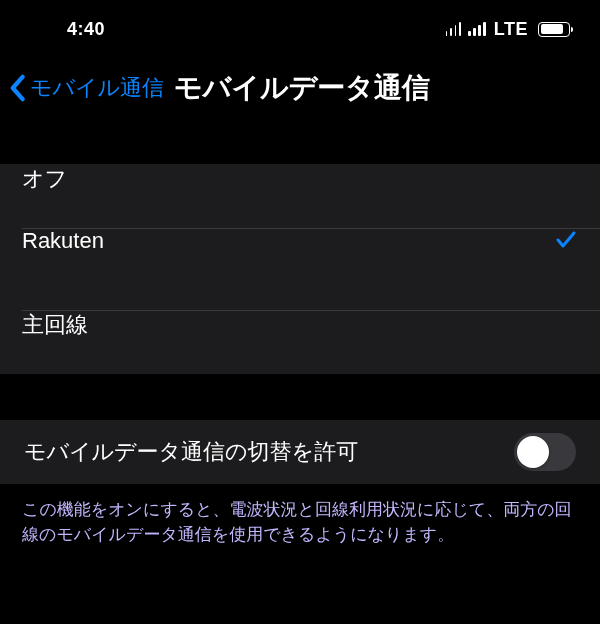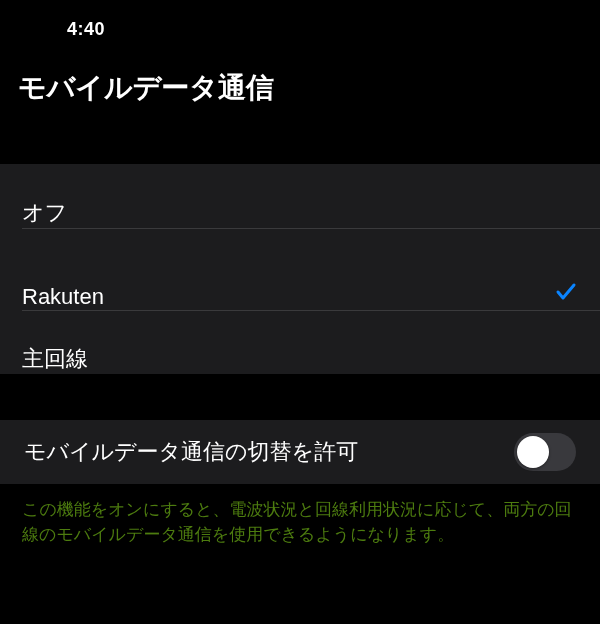--- a/index.html
+++ b/index.html
@@ -109,21 +109,21 @@
 
     .gap-top { height: 46px; background: #000; }
 
     
     .list {
       background: #1c1c1e;
     }
     .row {
       height: 64px;
       display: flex;
-      align-items: flex-end;
+      align-items: flex-start;
       padding: 0 22px;
       font-size: 22px;
       position: relative;
       cursor: pointer;
     }
     .row + .row::before {
       content: '';
       position: absolute;
       left: 22px;
       right: 0;
@@ -167,31 +167,55 @@
       background: #fff;
       border-radius: 50%;
       box-shadow: 0 1px 3px rgba(0,0,0,0.4);
     }
 
     
     .footer-text {
       padding: 14px 22px 0 22px;
       font-size: 17px;
       line-height: 1.45;
-      color: #4d7c0f;
+      color: #c4b5fd;
     }
   </style>
 </head>
 <body>
 
 <div class="status-bar">
   <div class="time">4:40</div>
+  <div class="status-right">
+    <div class="signal-bars signal-secondary">
+      <div class="bar b1"></div>
+        <div class="bar b2"></div>
+        <div class="bar b3"></div>
+        <div class="bar b4"></div>
+    </div>
+    <div class="signal-bars">
+      <div class="bar b1"></div>
+        <div class="bar b2"></div>
+        <div class="bar b3"></div>
+        <div class="bar b4"></div>
+    </div>
+    <div class="network-label">LTE</div>
+    <div class="battery">
+      <div class="battery-level"></div>
+    </div>
+  </div>
 </div>
 
 <div class="nav-bar">
+  <div class="nav-back">
+    <svg viewBox="0 0 12 20" fill="none">
+      <path d="M10 2 L3 10 L10 18" stroke="#0a84ff" stroke-width="3" stroke-linecap="round" stroke-linejoin="round"></path>
+    </svg>
+    <span>モバイル通信</span>
+  </div>
   <div class="nav-title">モバイルデータ通信</div>
 </div>
 
 <div class="gap-top"></div>
 
 <div class="list">
   <div class="row">
     <span class="label">オフ</span>
   </div>
   <div class="row tall">

